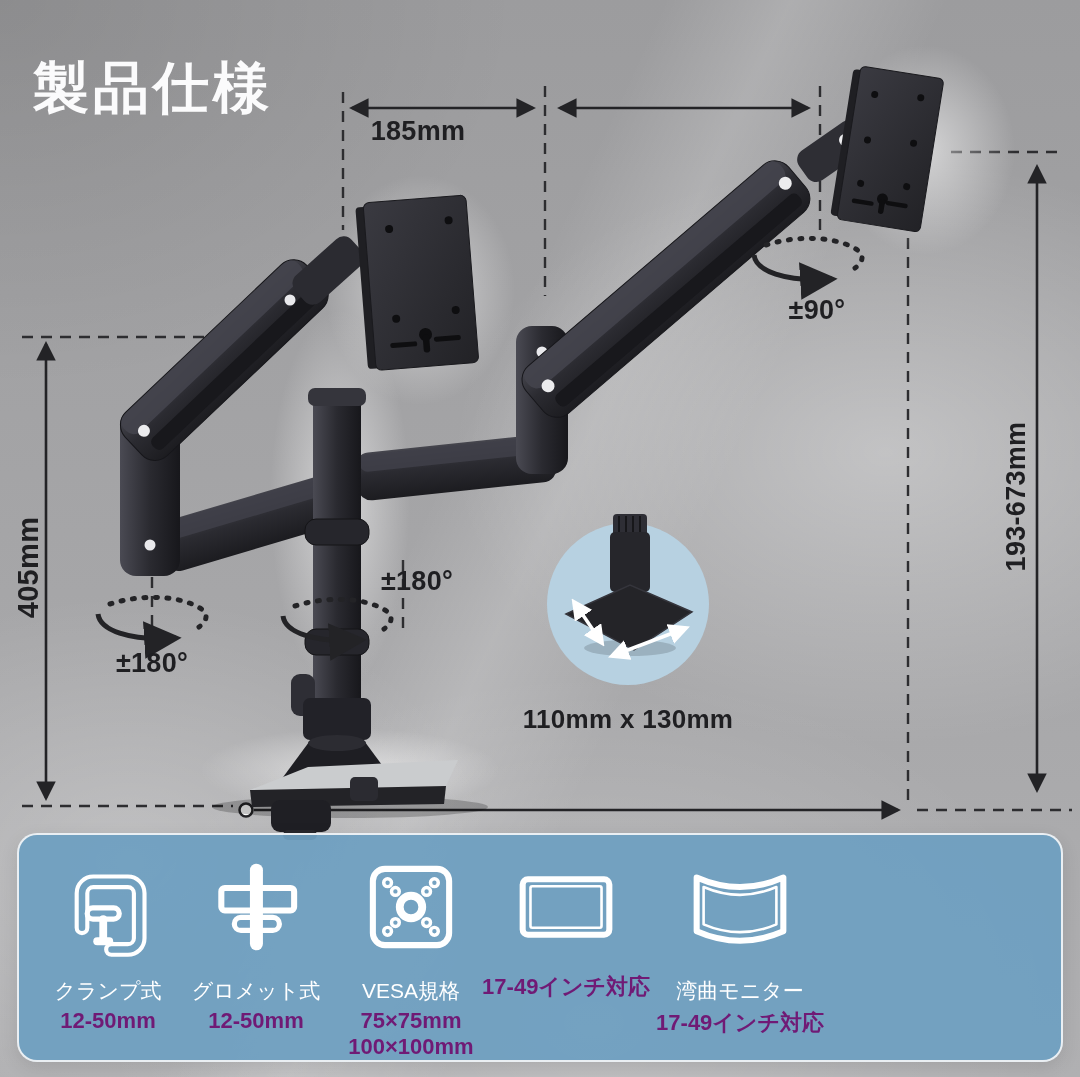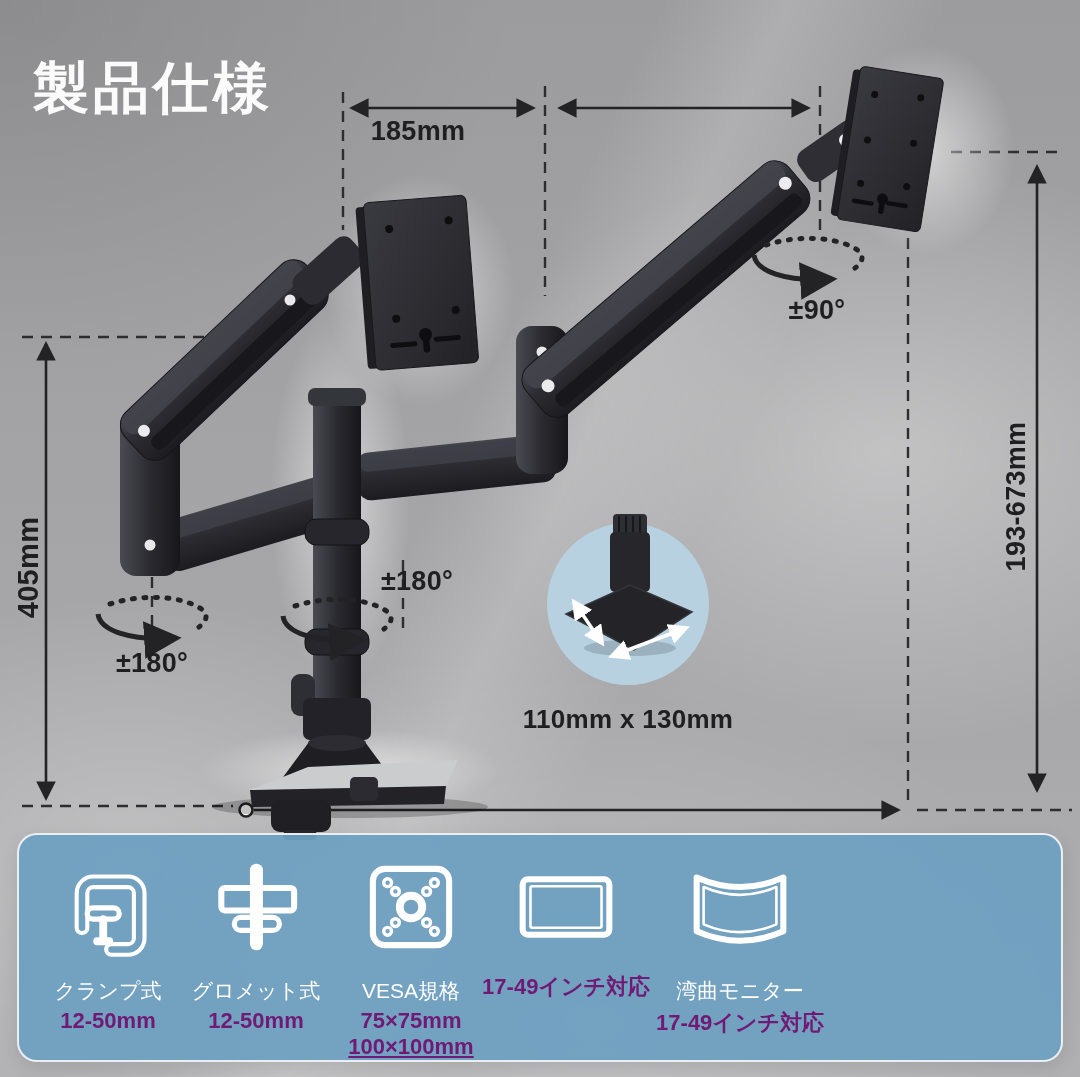--- a/index.html
+++ b/index.html
@@ -294,21 +294,21 @@
               <circle cx="78" cy="42" r="4.5"></circle>
             <circle cx="33" cy="88" r="4.5"></circle>
               <circle cx="42" cy="78" r="4.5"></circle>
             <circle cx="87" cy="88" r="4.5"></circle>
               <circle cx="78" cy="78" r="4.5"></circle>
           </g>
         </svg>
       </div>
       <div class="f-label">VESA規格</div>
       <div class="f-value">75×75mm</div>
-      <div class="f-value" style="margin-top:0;text-decoration:underline;">100×100mm</div>
+      <div class="f-value" style="margin-top:0;">100×100mm</div>
     </div>
 
 
     <div class="feature">
       <div class="icon-box">
         <svg width="118" height="104" viewBox="0 0 120 120">
           <rect class="ic" x="10" y="28" width="100" height="64" rx="6" stroke-width="7"></rect>
           <rect class="ic" x="19" y="36" width="82" height="48" rx="2" stroke-width="3"></rect>
         </svg>
       </div>

